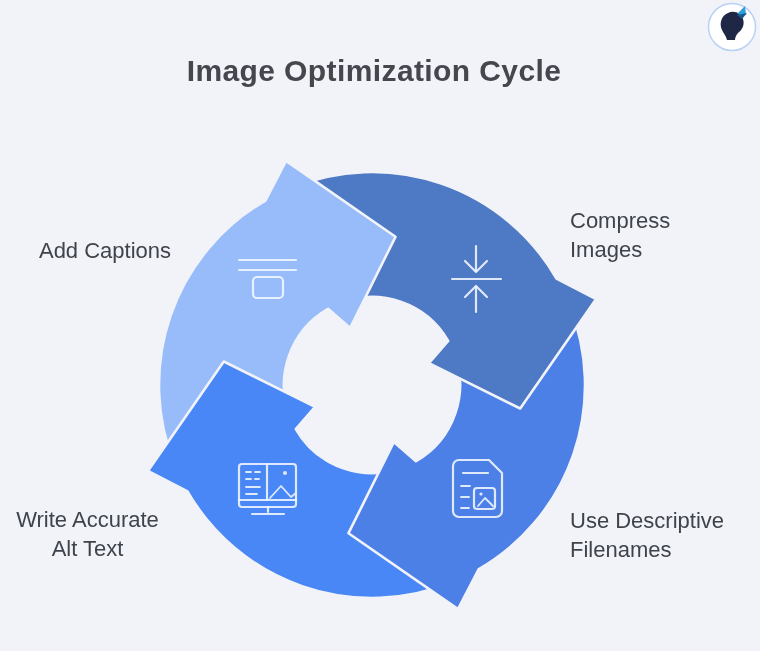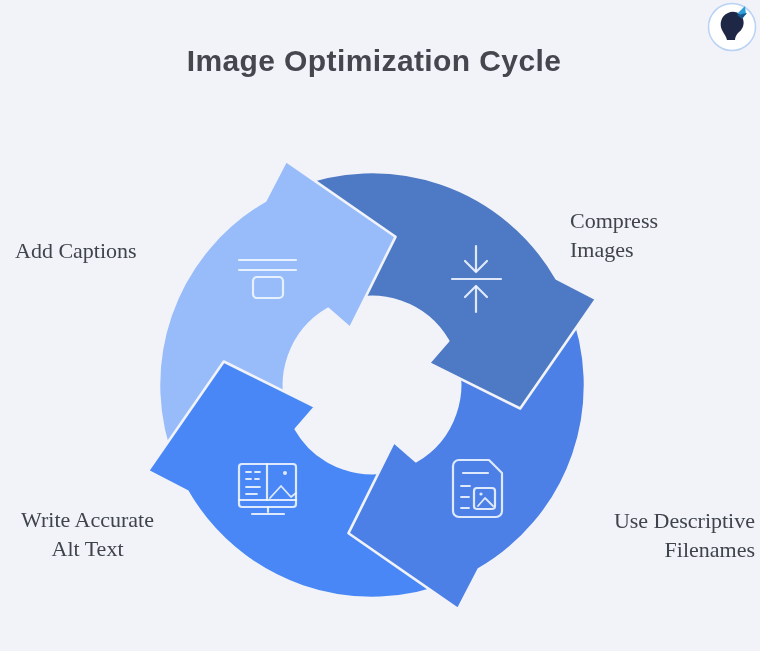--- a/index.html
+++ b/index.html
@@ -6,47 +6,46 @@
   body { font-family: "Liberation Sans", sans-serif; }
   .stage {
     position: relative;
     width: 760px;
     height: 651px;
     background: #F1F3F9;
     overflow: hidden;
   }
   .title {
     position: absolute;
-    top: 44px;
+    top: 54px;
     left: 0;
     width: 748px;
     margin: 0;
     text-align: center;
     font-size: 30px;
     font-weight: bold;
     letter-spacing: 0.4px;
     color: #46464E;
   }
   .diagram-svg {
     position: absolute;
     top: 0;
     left: 0;
   }
   .step-label {
     position: absolute;
     font-size: 22px;
     line-height: 29px;
     color: #3F434B;
     white-space: pre-line;
-    font-family: Liberation Serif, serif;
   }
-  .lbl-captions  { left: 15px;  top: 236px; width: 160px; text-align: left; }
+  .lbl-captions  { left: 25px;  top: 236px; width: 160px; text-align: center; }
   .lbl-compress  { left: 570px; top: 206px; width: 175px; text-align: left; }
   .lbl-alttext   { left: 0px;   top: 505px; width: 175px; text-align: center; }
-  .lbl-filenames { left: 570px; top: 506px; width: 185px; text-align: right; }
+  .lbl-filenames { left: 570px; top: 506px; width: 185px; text-align: left; }
   .logo {
     position: absolute;
     top: 2px;
     left: 706px;
   }
 </style>
 </head>
 <body>
 
 <div class="stage">

